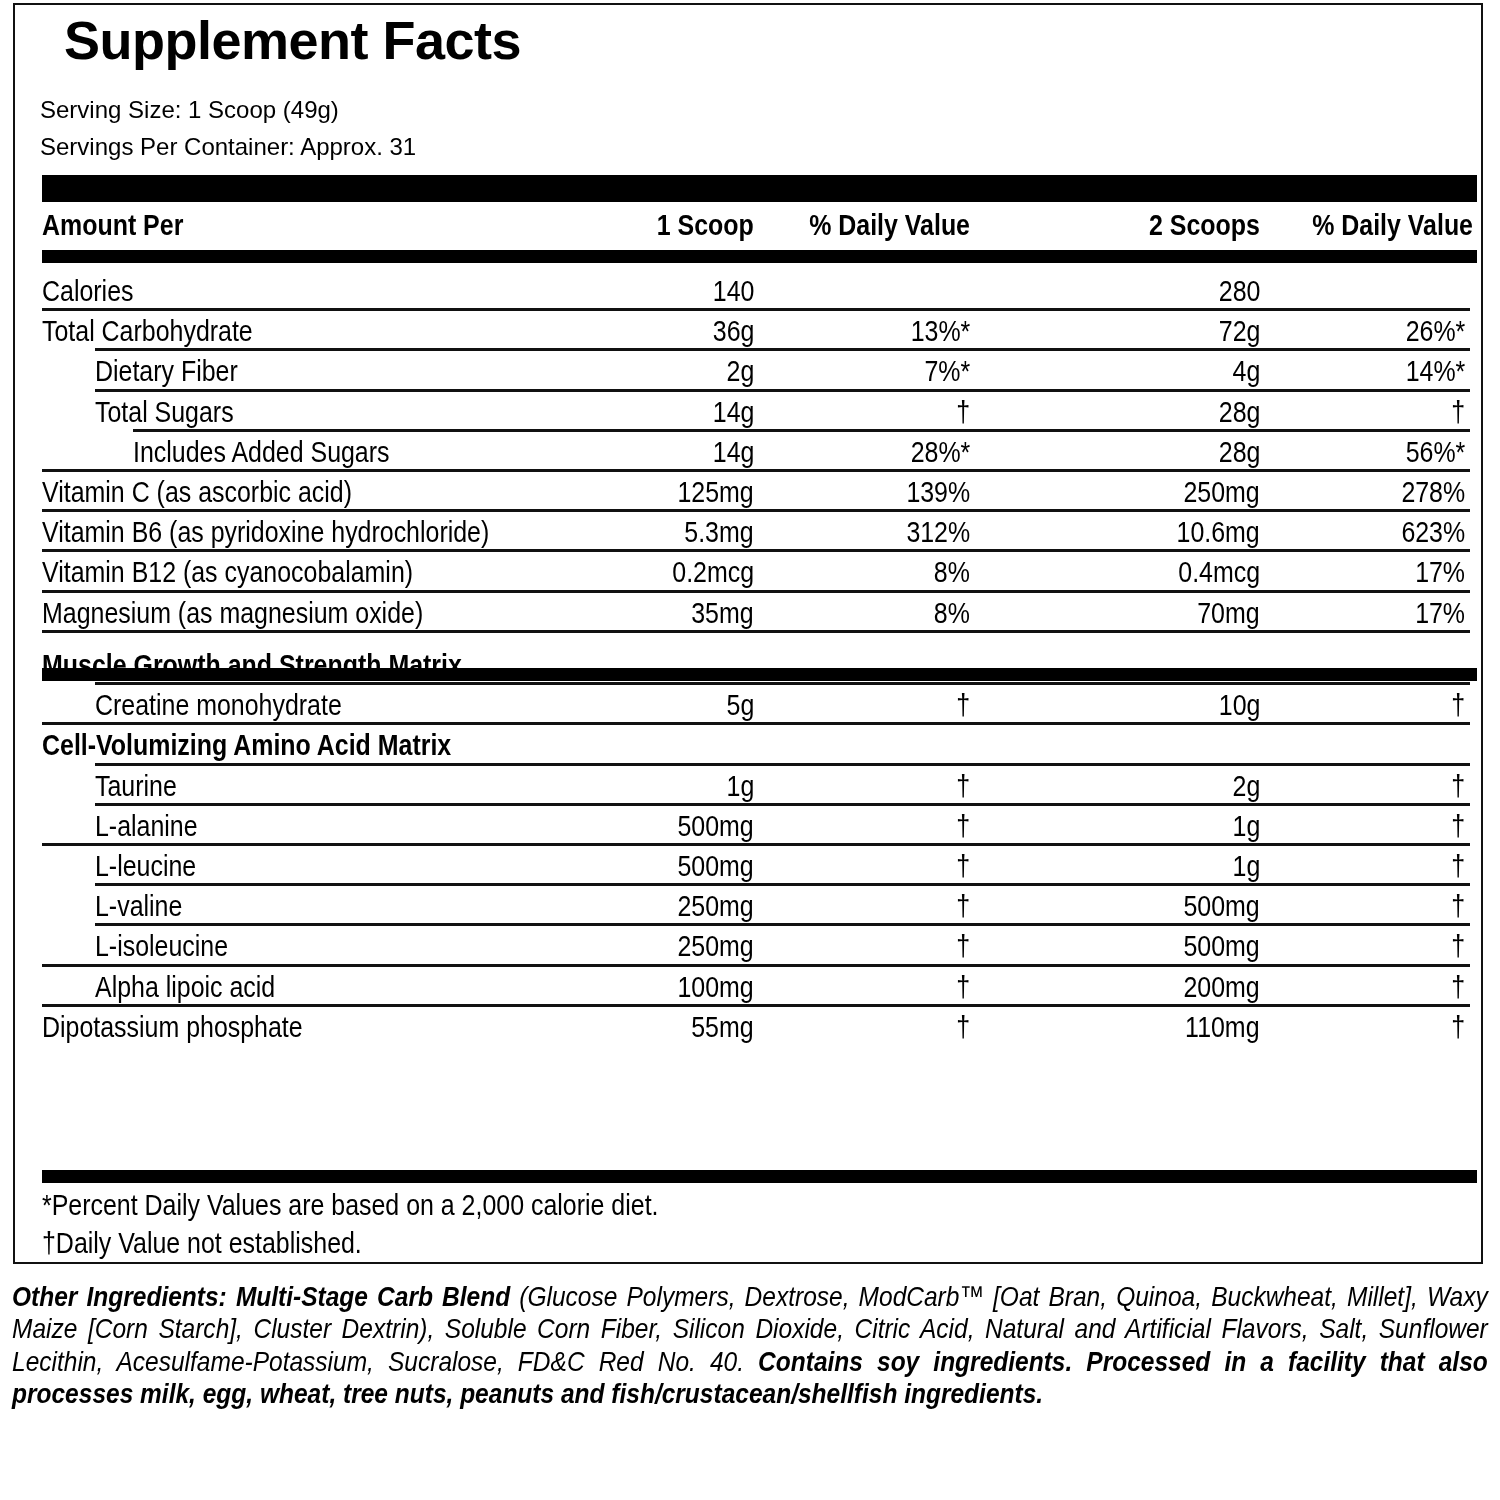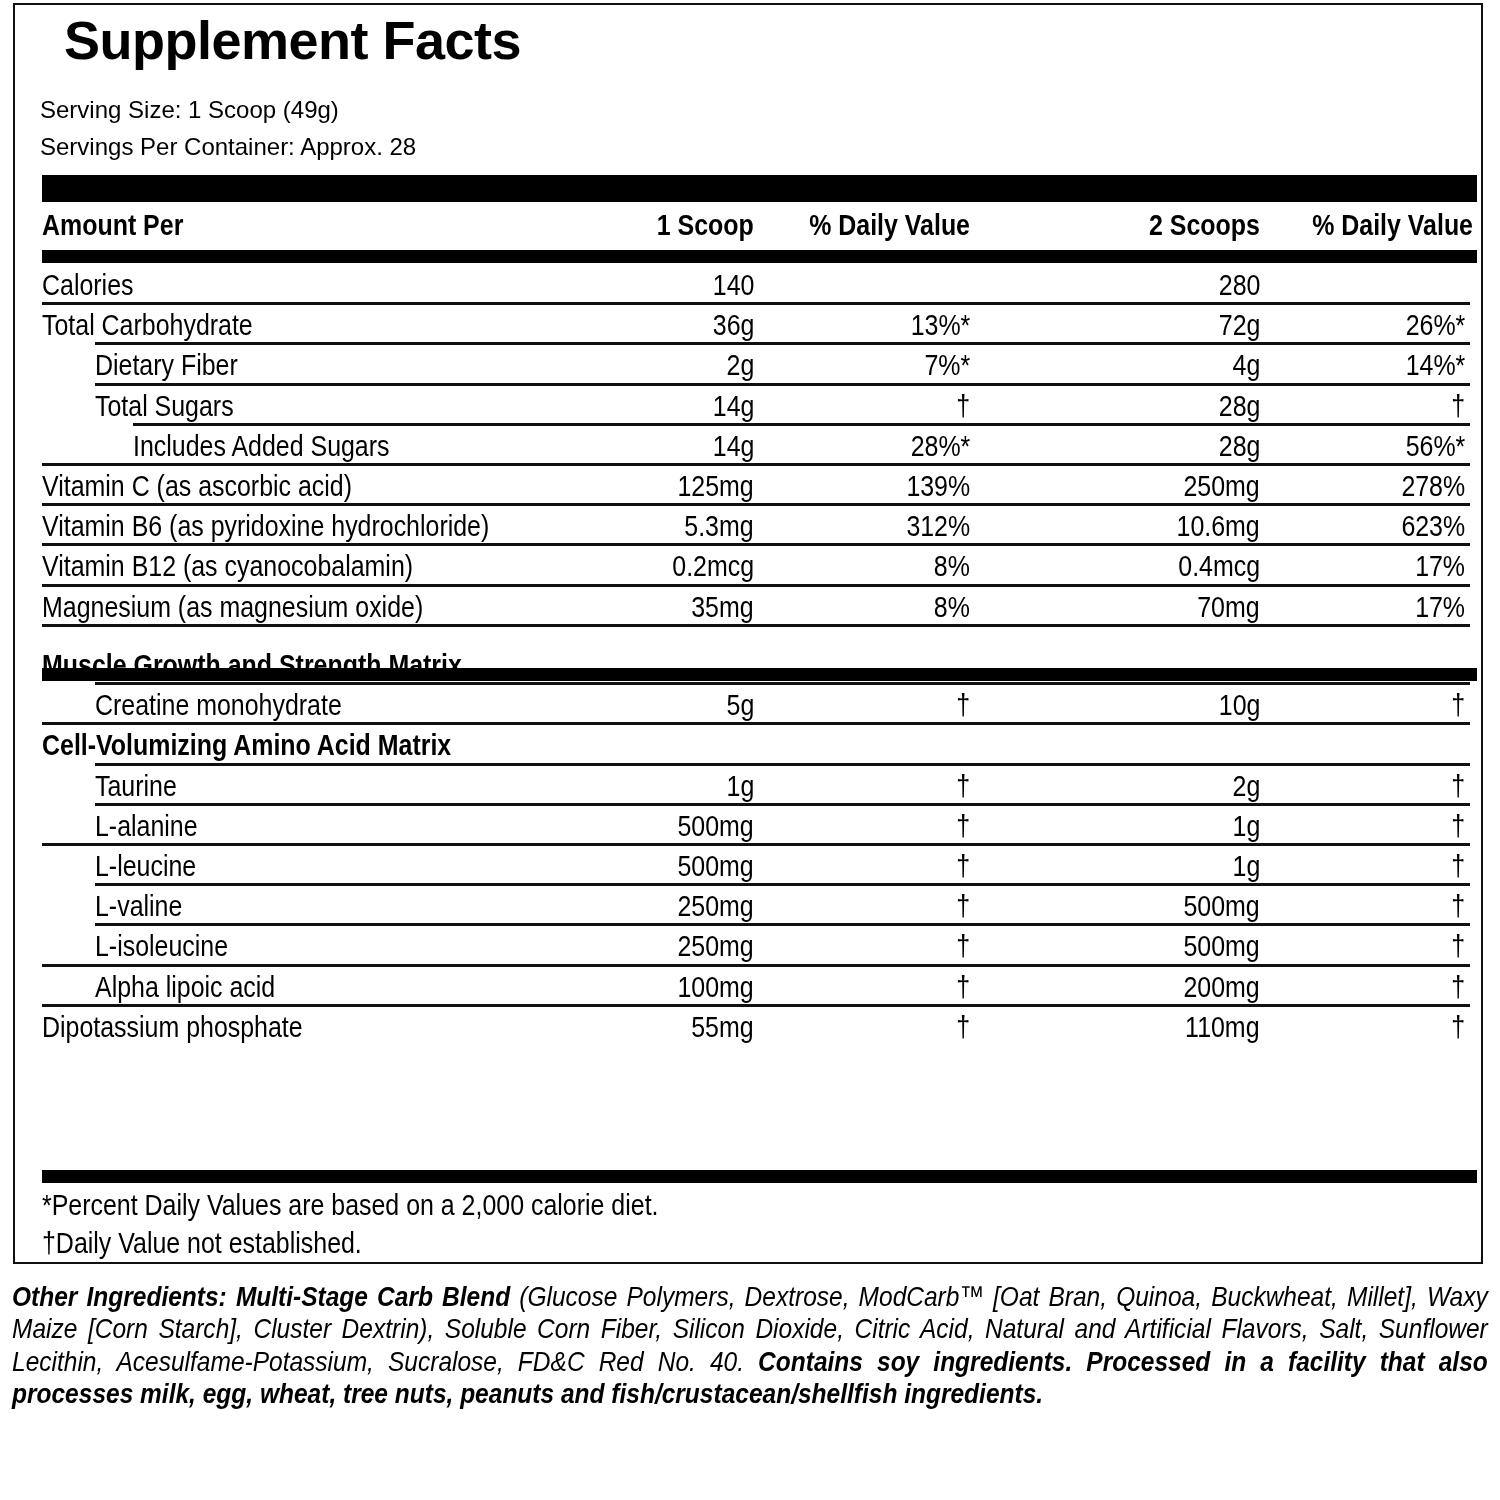--- a/index.html
+++ b/index.html
@@ -4,21 +4,21 @@
 <style>
   html, body { margin:0; padding:0; background:#ffffff; }
   body { width:1500px; height:1500px; position:relative; overflow:hidden; color:#000; font-family:"Liberation Sans", sans-serif; }
   .panel { position:absolute; left:13px; top:3px; width:1470px; height:1261px; border:2px solid #111; box-sizing:border-box; }
   .title { position:absolute; left:25px; top:8px; font-size:54px; font-weight:700; letter-spacing:-0.5px; line-height:1;margin-left:24px; }
   .serving { position:absolute; left:25px; top:86px; font-size:24px; line-height:37px; }
   .bar-thick { position:absolute; left:27px; width:1435px; background:#000; }
   .hdr { position:absolute; left:27px; top:200px; width:1435px; height:46px; font-weight:700; font-size:29px; }
   .hdr span { position:absolute; top:4px; transform:scaleX(0.86); transform-origin:left top; white-space:nowrap; }
   .hdr .r { transform-origin:right top; text-align:right; }
-  .rows { position:absolute; left:27px; top:260px; width:1435px; }
+  .rows { position:absolute; left:27px; top:266px; width:1435px; }
   .row { position:relative; height:40.2px; box-sizing:border-box; }
   .row .line { position:absolute; bottom:0; right:7px; height:3px; background:#111; }
   .row .cell { position:absolute; top:4px; font-size:29px; white-space:nowrap; transform:scaleX(0.86); }
   .row .name { left:0; transform-origin:left top; }
   .row .name.i1 { left:53px; }
   .row .name.i2 { left:91px; }
   .row .name.bold { font-weight:700; }
   .row .v1 { right:723px; transform-origin:right top; }
   .row .d1 { right:507px; transform-origin:right top; }
   .row .v2 { right:217px; transform-origin:right top; }
@@ -29,21 +29,21 @@
   .other-inner { width:1716px; transform:scaleX(0.86); transform-origin:left top; text-align:justify; }
   .other b { font-weight:700; }
 </style>
 </head>
 <body>
 
 <div class="panel">
   <div class="title">Supplement Facts</div>
   <div class="serving">
     <div>Serving Size: 1 Scoop (49g)</div>
-    <div>Servings Per Container: Approx. 28</div>
+    <div>Servings Per Container: Approx. 31</div>
   </div>
 
   <div class="bar-thick" style="top:170px;height:27px;"></div>
 
   <div class="hdr">
     <span style="left:0;">Amount Per</span>
     <span class="r" style="right:723px;">1 Scoop</span>
     <span class="r" style="right:507px;">% Daily Value</span>
     <span class="r" style="right:217px;">2 Scoops</span>
     <span class="r" style="right:4px;">% Daily Value</span>

